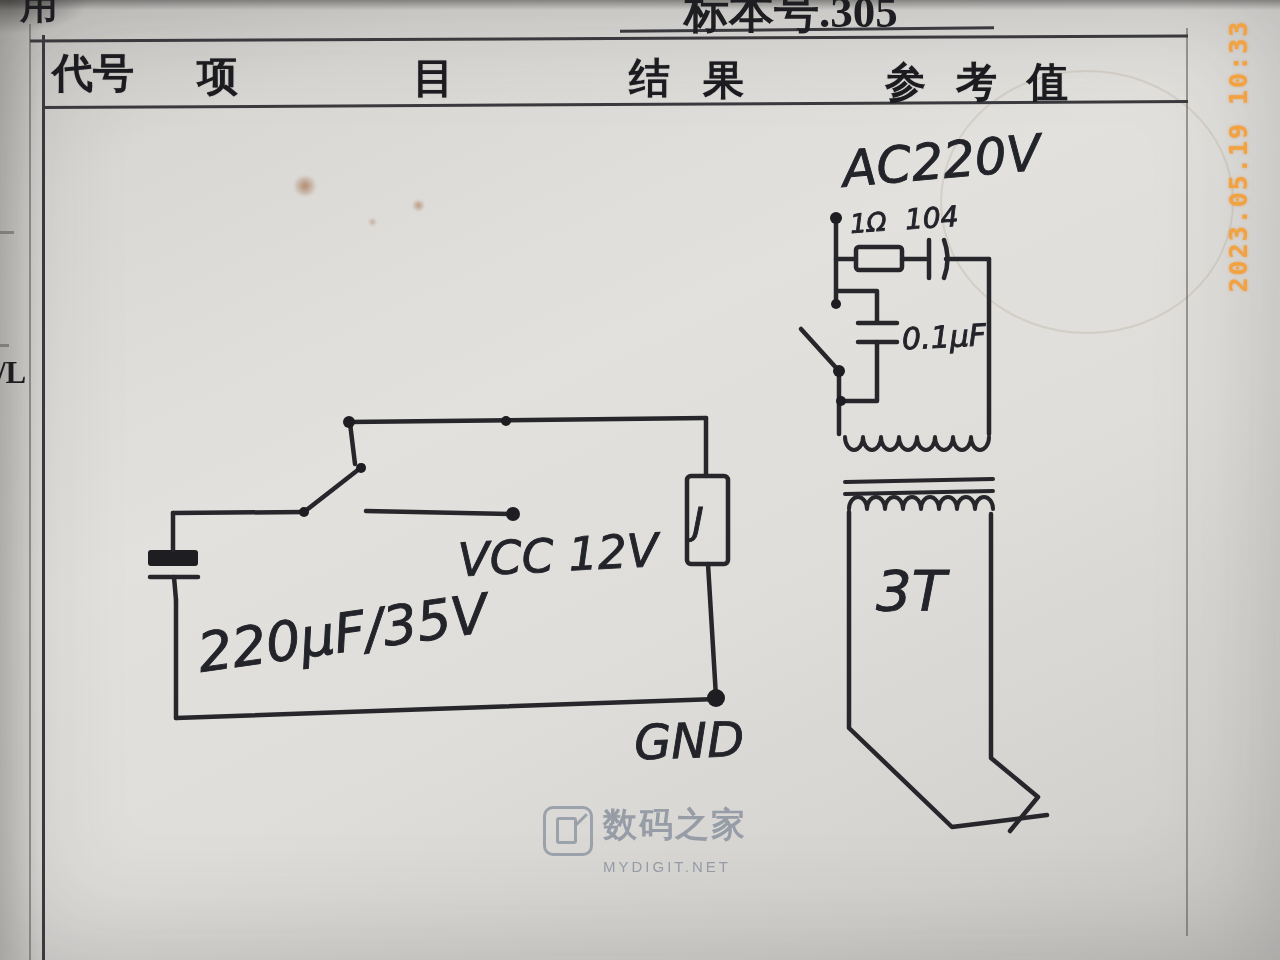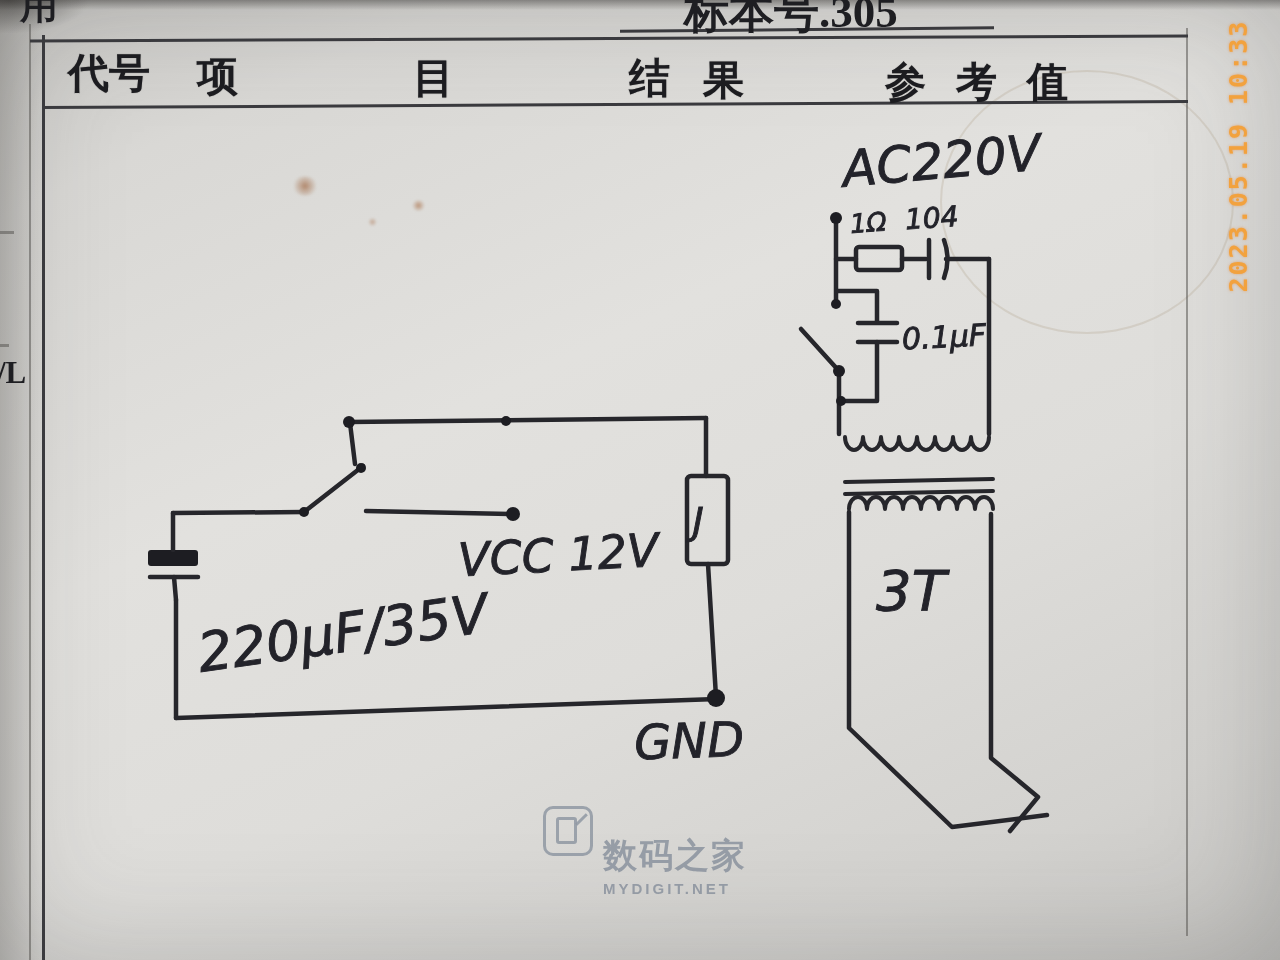--- a/index.html
+++ b/index.html
@@ -33,22 +33,22 @@
   .hw{font-family:"DejaVu Sans",sans-serif;font-style:italic;fill:#23232a;stroke:#23232a;stroke-width:.9;}
   
   .watermark{position:absolute;left:543px;top:806px;display:flex;align-items:flex-start;opacity:.8;}
   .wm-logo{width:44px;height:44px;border:3px solid rgba(126,136,150,.85);border-radius:10px;
     position:relative;display:inline-block;flex:none;}
   .wm-logo-inner{position:absolute;left:10px;top:8px;width:15px;height:21px;
     border:3px solid rgba(126,136,150,.85);border-radius:3px;}
   .wm-logo-slash{position:absolute;width:3px;height:15px;background:rgba(126,136,150,.85);
     transform:rotate(45deg);right:7px;top:3px;}
   .wm-text{margin-left:10px;display:flex;flex-direction:column;}
-  .wm-cn{font-size:34px;font-weight:700;color:rgba(124,134,149,.9);line-height:36px;letter-spacing:2px;margin-top:31px;}
-  .wm-en{font-size:15px;font-weight:700;color:rgba(124,134,149,.9);letter-spacing:3px;margin-top:7px;}
+  .wm-cn{font-size:34px;font-weight:700;color:rgba(124,134,149,.9);line-height:36px;letter-spacing:2px;}
+  .wm-en{font-size:15px;font-weight:400;color:rgba(124,134,149,.9);letter-spacing:3px;margin-top:16px;}
   
   .timestamp{position:absolute;left:1112px;top:152px;width:252px;text-align:center;
     transform:rotate(-90deg);transform-origin:center;
     font-family:"DejaVu Sans Mono",monospace;font-size:25px;font-weight:700;
     color:#f2a23e;letter-spacing:2px;text-shadow:0 0 3px rgba(235,130,40,.55);white-space:nowrap;}
 </style>
 </head>
 <body>
 
 <div class="paper">
@@ -68,21 +68,21 @@
   <div class="hline" style="left:30px;top:37px;width:1158px;height:3px;transform:rotate(-0.25deg);"></div>
   <div class="hline" style="left:42px;top:103px;width:1146px;height:3px;transform:rotate(-0.3deg);"></div>
   <div class="hline" style="left:620px;top:28px;width:374px;height:3px;transform:rotate(-0.5deg);"></div>
   <div class="hline faint" style="left:0px;top:231px;width:14px;height:3px;"></div>
   <div class="hline faint" style="left:0px;top:344px;width:9px;height:3px;"></div>
 
   <div class="frag" style="left:684px;top:-18px;font-size:45px;">标本号.305</div>
   <div class="frag" style="left:20px;top:-20px;font-size:38px;">用</div>
   <div class="frag" style="left:-3px;top:355px;font-size:31px;">/L</div>
 
-  <div class="hdr" style="left:68px;top:46px;">代号</div>
+  <div class="hdr" style="left:52px;top:46px;">代号</div>
   <div class="hdr" style="left:197px;top:49px;">项</div>
   <div class="hdr" style="left:413px;top:51px;">目</div>
   <div class="hdr" style="left:629px;top:51px;">结</div>
   <div class="hdr" style="left:703px;top:53px;">果</div>
   <div class="hdr" style="left:885px;top:55px;letter-spacing:30px;">参考值</div>
 
   <svg class="circuit" width="1280" height="960" viewBox="0 0 1280 960">
 
     <path class="w" d="M349,422 L706,418"></path>
     <path class="w" d="M706,418 L706,476"></path>

